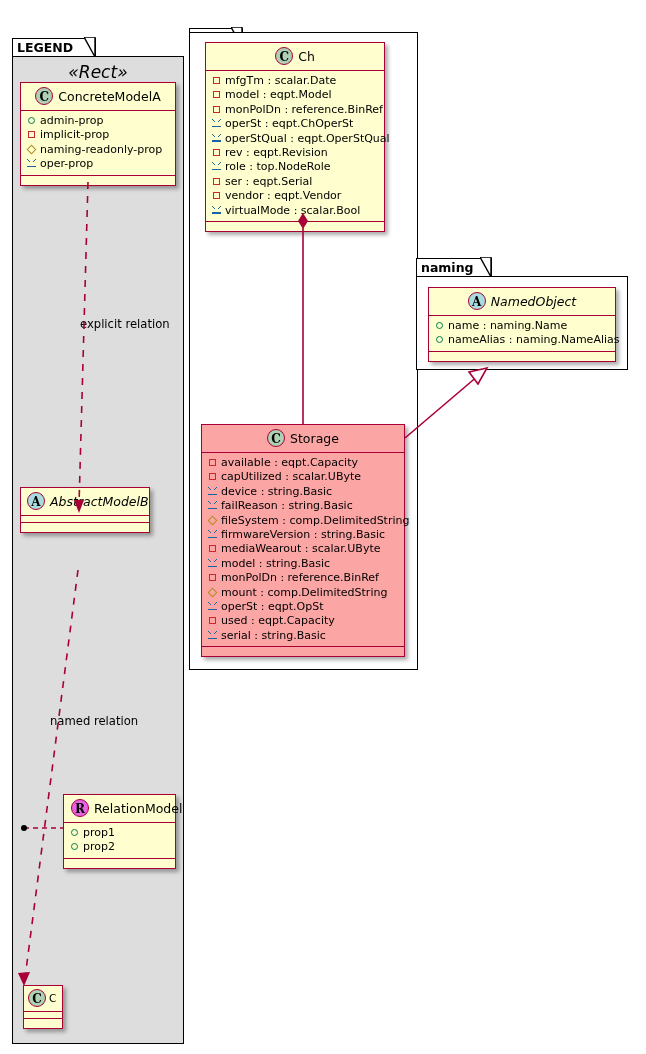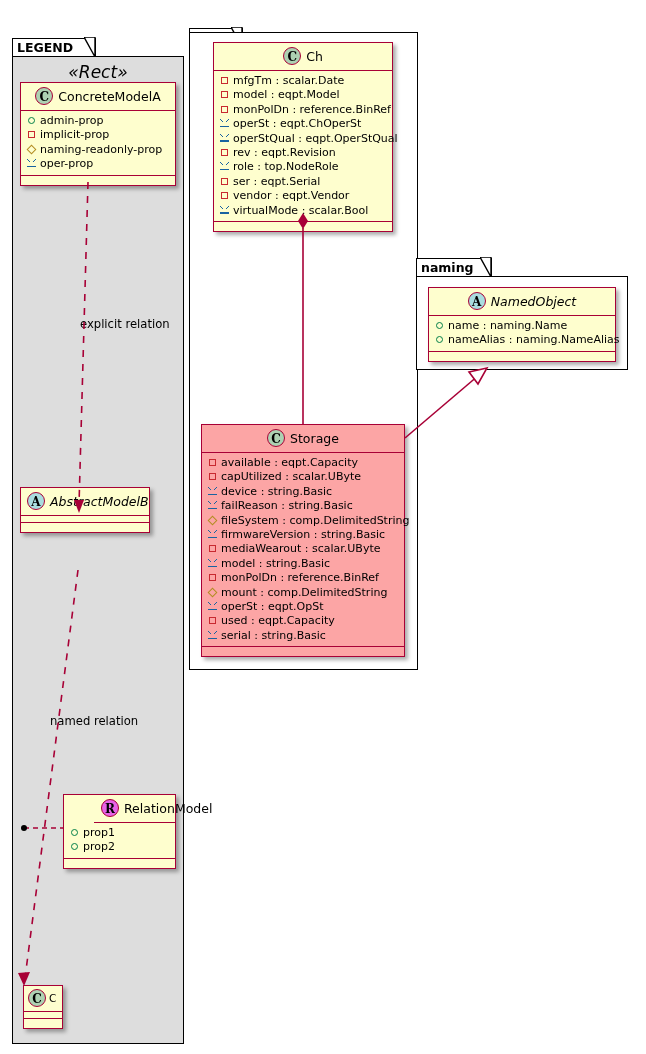--- a/index.html
+++ b/index.html
@@ -234,21 +234,21 @@
 
   <div class="cls" style="left:20px; top:487px; width:130px;">
     <div class="cls-head">
       <span class="badge a">A</span><span class="cls-title italic">AbstractModelB</span>
     </div>
     <div class="cls-attrs" style="height:7px;padding:0;"></div>
     <div class="cls-foot"></div>
   </div>
 
   <div class="cls" style="left:63px; top:794px; width:113px;">
-    <div class="cls-head" style="text-align:left;padding-left:7px;margin-left:30px;">
+    <div class="cls-head" style="text-align:left;padding-left:7px;">
       <span class="badge r">R</span><span class="cls-title">RelationModel</span>
     </div>
     <div class="cls-attrs">
       <div class="attr">
         <span class="mk mk-circle"><i></i></span><span>prop1</span>
       </div>
       <div class="attr">
         <span class="mk mk-circle"><i></i></span><span>prop2</span>
       </div>
     </div>
@@ -267,21 +267,21 @@
   <div class="edge-label" style="left:50px; top:714px;">named relation</div>
 
   <div class="pkg-tab" style="left:189px; top:28px; width:54px; height:28px;text-align:right;">
     <span>eqpt</span>
     <svg class="tab-fold-line" width="22" height="22" style="right:-11px;">
       <polygon points="0,0 11,0 11,20 0,0" fill="#ffffff" stroke="#000000" stroke-width="1.4"></polygon>
     </svg>
   </div>
   <div class="pkg" style="left:189px; top:32px; width:229px; height:638px;"></div>
 
-  <div class="cls" style="left:213px; top:42px; width:180px;">
+  <div class="cls" style="left:205px; top:42px; width:180px;">
     <div class="cls-head">
       <span class="badge c">C</span><span class="cls-title">Ch</span>
     </div>
     <div class="cls-attrs">
       <div class="attr"><span class="mk mk-square"><i></i></span><span>mfgTm : scalar.Date</span></div>
       <div class="attr"><span class="mk mk-square"><i></i></span><span>model : eqpt.Model</span></div>
       <div class="attr"><span class="mk mk-square"><i></i></span><span>monPolDn : reference.BinRef</span></div>
       <div class="attr"><span class="mk mk-triangle"><i></i></span><span>operSt : eqpt.ChOperSt</span></div>
       <div class="attr"><span class="mk mk-triangle"><i></i></span><span>operStQual : eqpt.OperStQual</span></div>
       <div class="attr"><span class="mk mk-square"><i></i></span><span>rev : eqpt.Revision</span></div>

